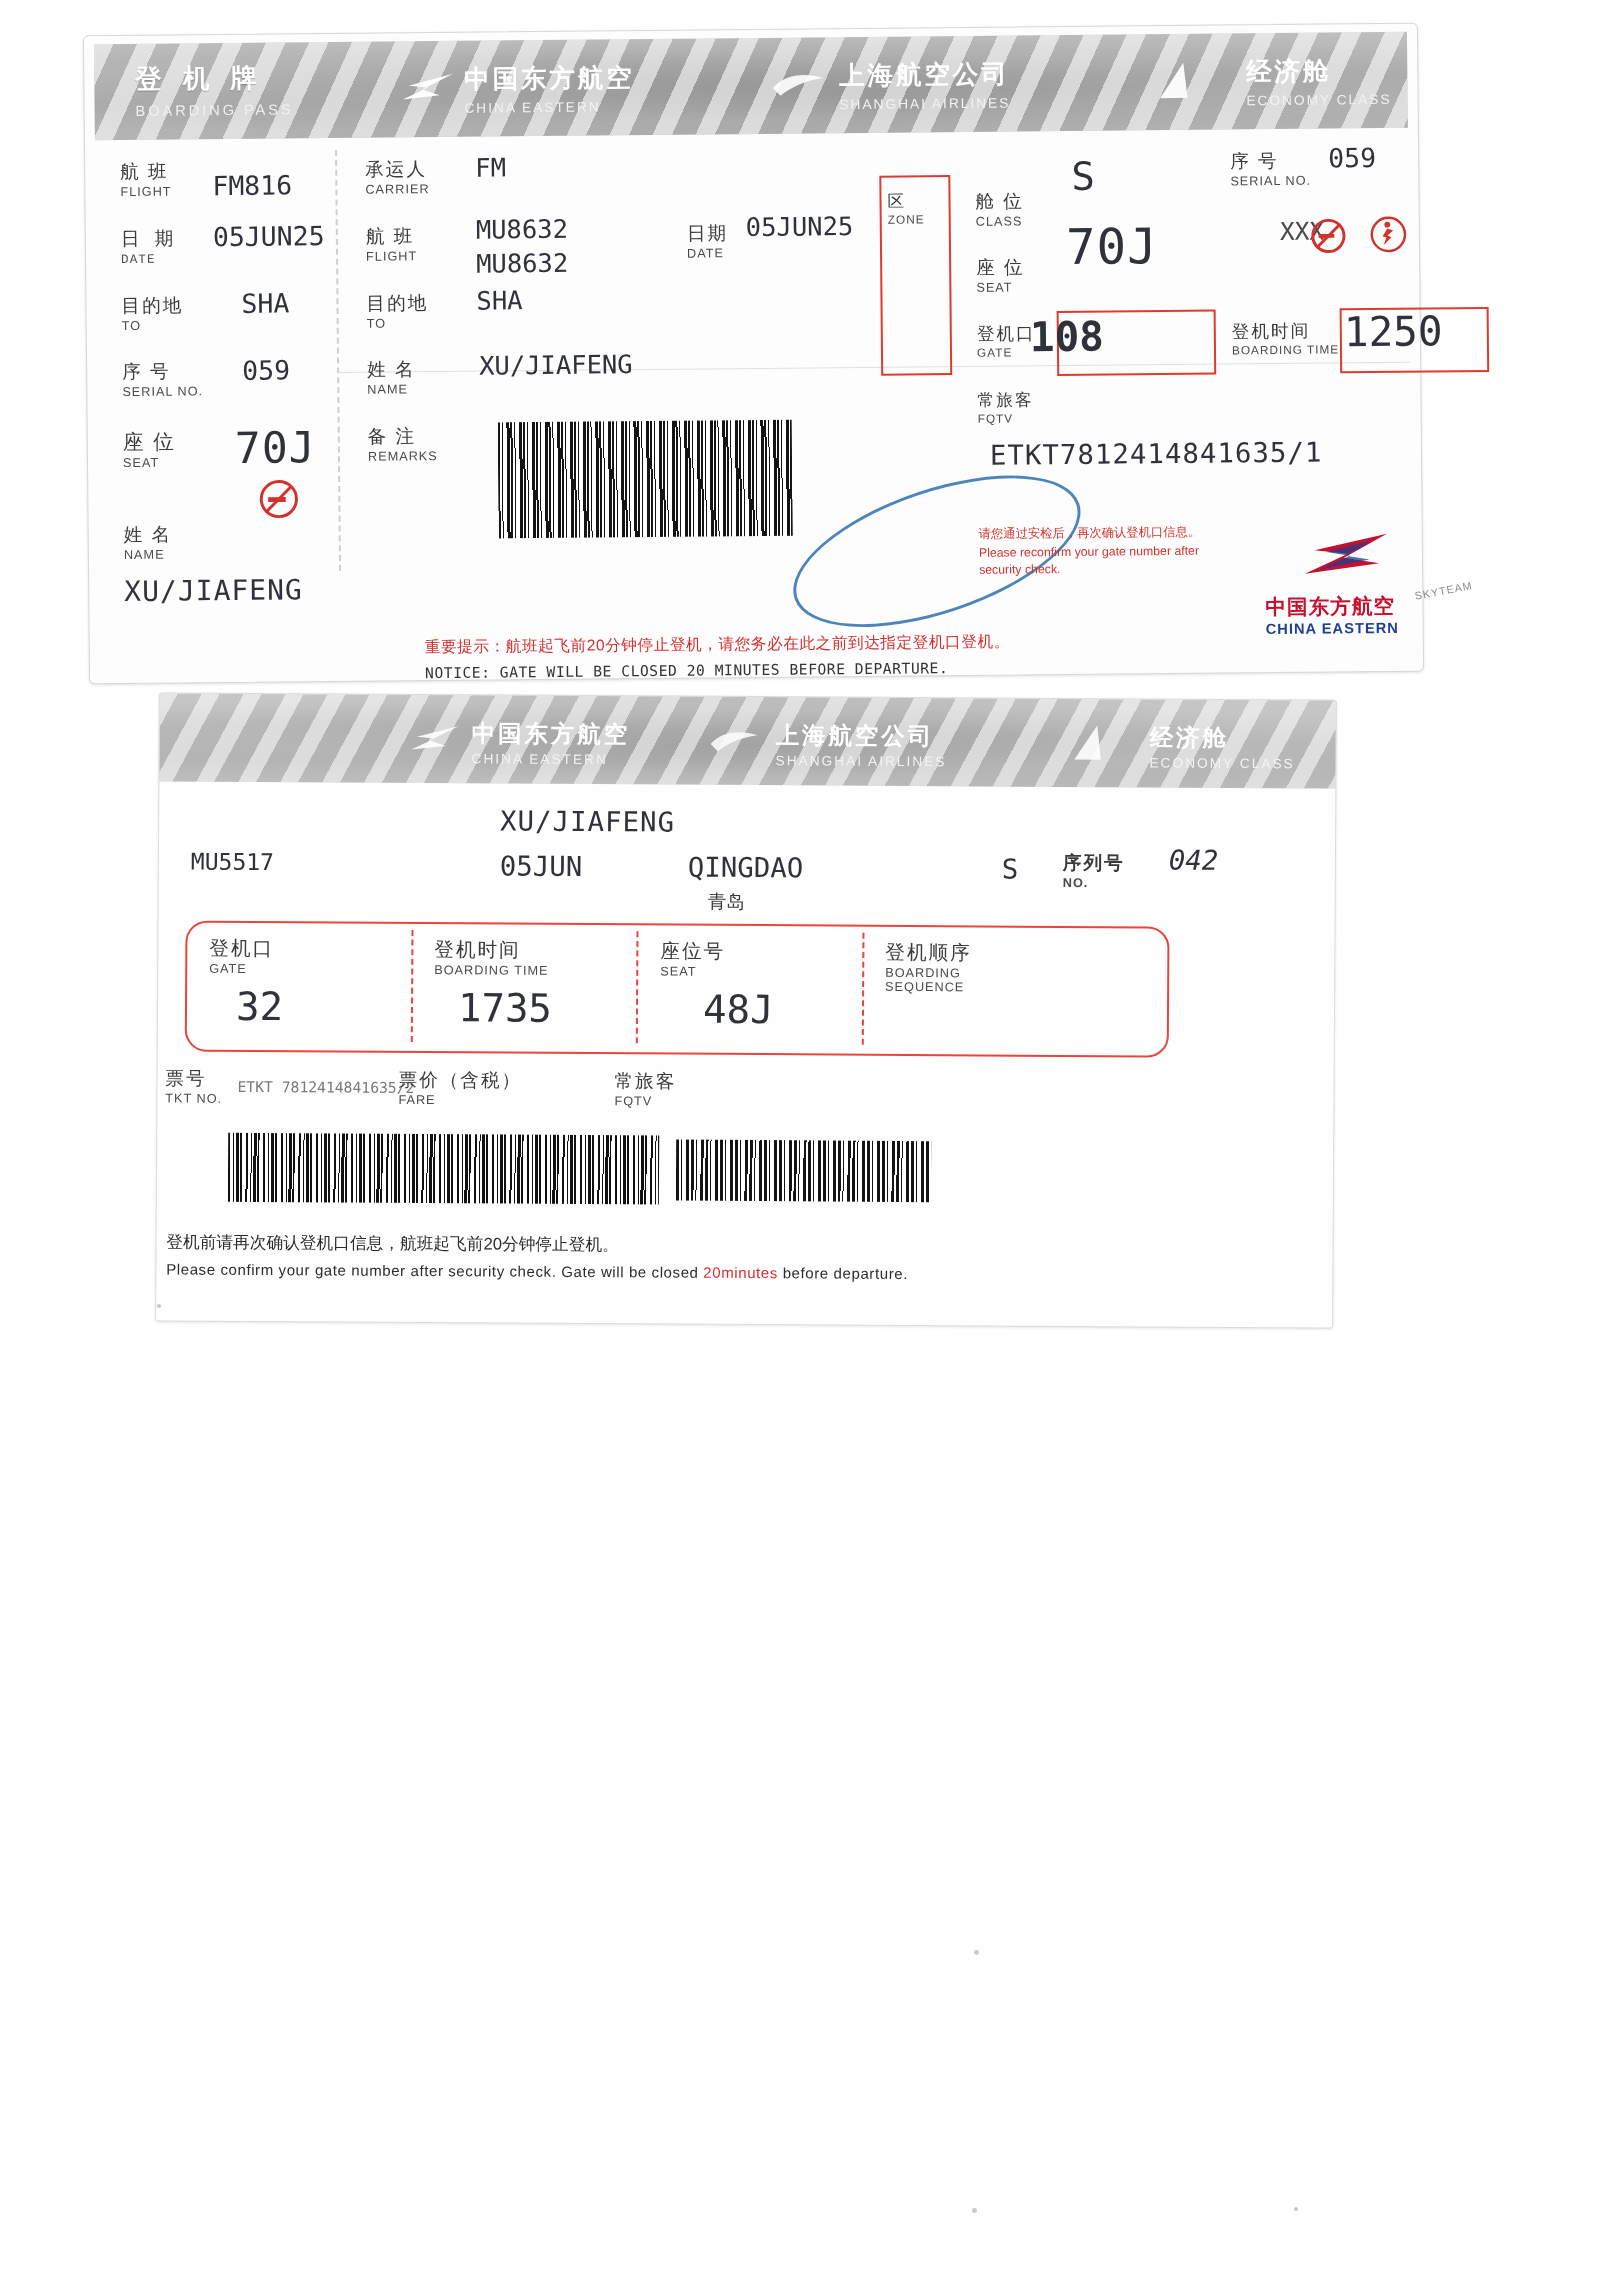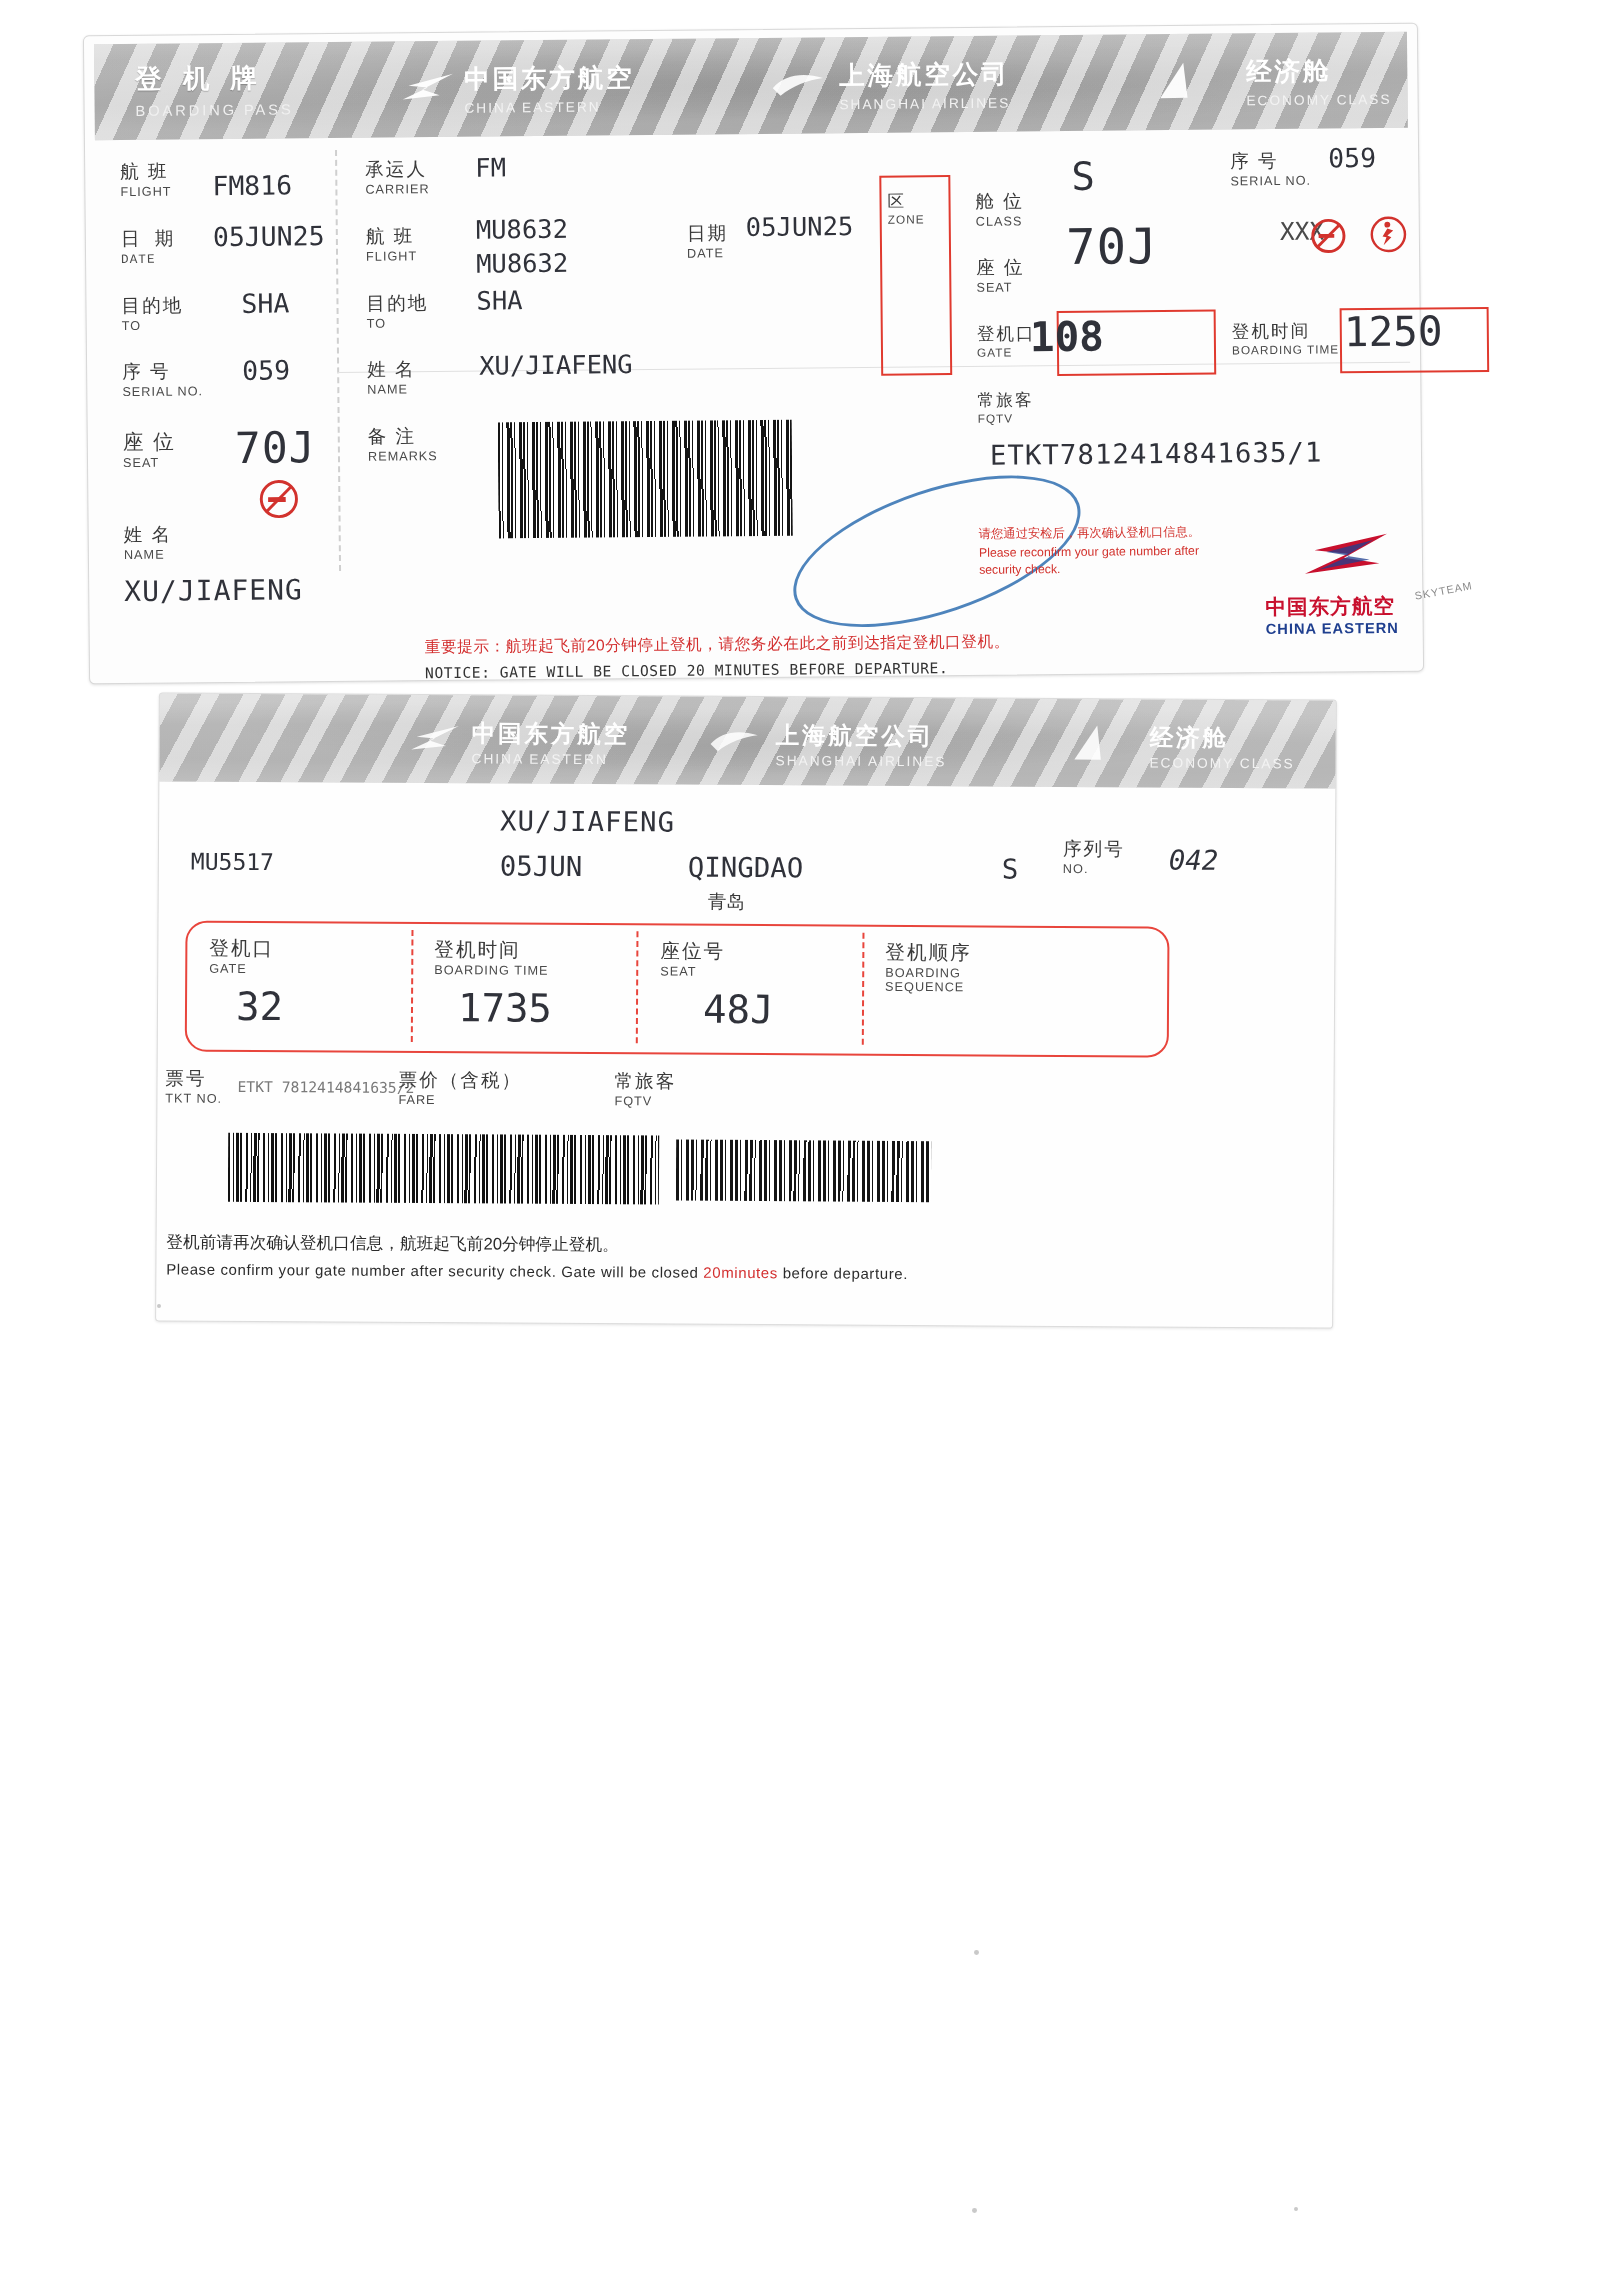--- a/index.html
+++ b/index.html
@@ -338,21 +338,21 @@
   </div>
 
   <div class="abs val" style="left:341px; top:110px; font-size:27.4px; letter-spacing:1px;">XU/JIAFENG</div>
 
   <div class="abs val" style="left:32px; top:155px; font-size:23px;">MU5517</div>
   <div class="abs val" style="left:341px; top:155px; font-size:27.4px;">05JUN</div>
   <div class="abs val" style="left:529px; top:155px; font-size:27.4px;">QINGDAO</div>
   <div class="abs" style="left:549px; top:192px; font-size:18.6px; color:#3a3a3a;">青岛</div>
   <div class="abs val" style="left:843px; top:155px; font-size:27.4px;">S</div>
 
-  <div class="abs" style="left:904px; top:137px;">
+  <div class="abs" style="left:904px; top:151px;font-weight:bold;">
     <div class="lbl-cn" style="font-size:18.6px;">序列号</div>
     <div class="lbl-en">NO.</div>
   </div>
   <div class="abs val" style="left:1010px; top:145px; font-size:27.4px;font-style:italic;">042</div>
 
   <div class="redround" style="left:27.4px; top:227px; width:980px; height:127px;"></div>
   <div class="dashv" style="left:253px; top:235px; height:112px;"></div>
   <div class="dashv" style="left:478px; top:235px; height:112px;"></div>
   <div class="dashv" style="left:704px; top:235px; height:112px;"></div>
 

